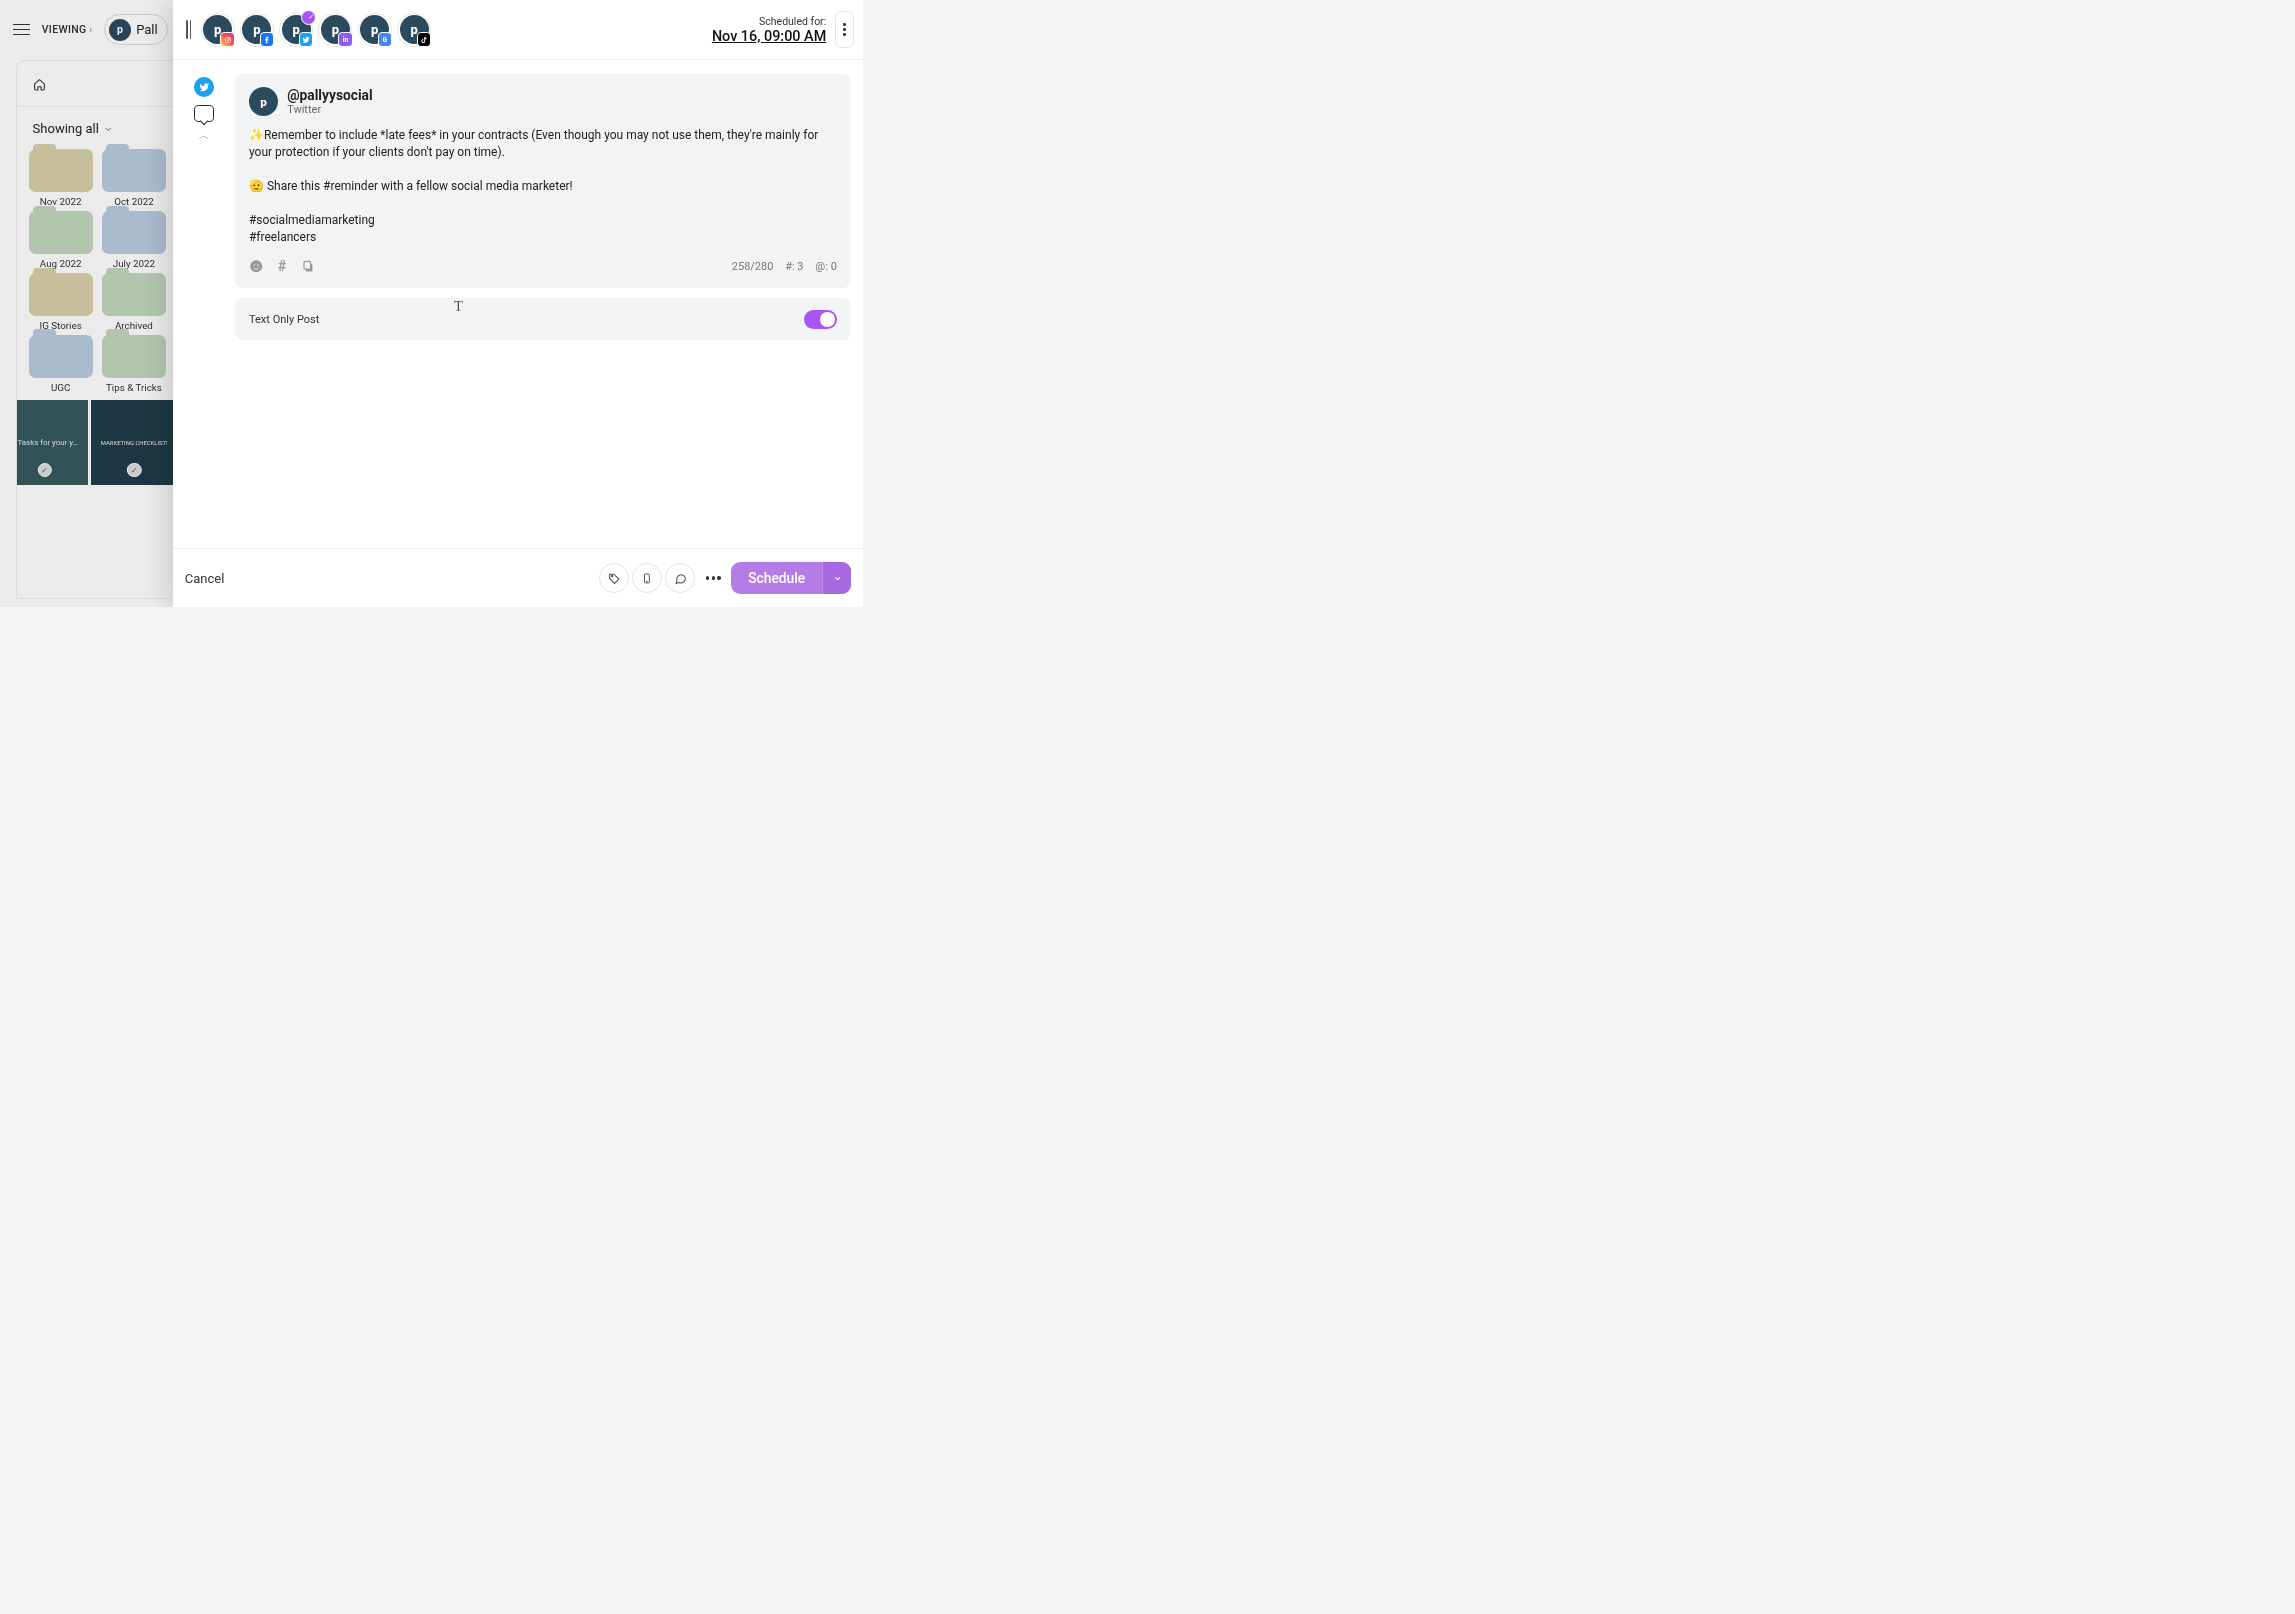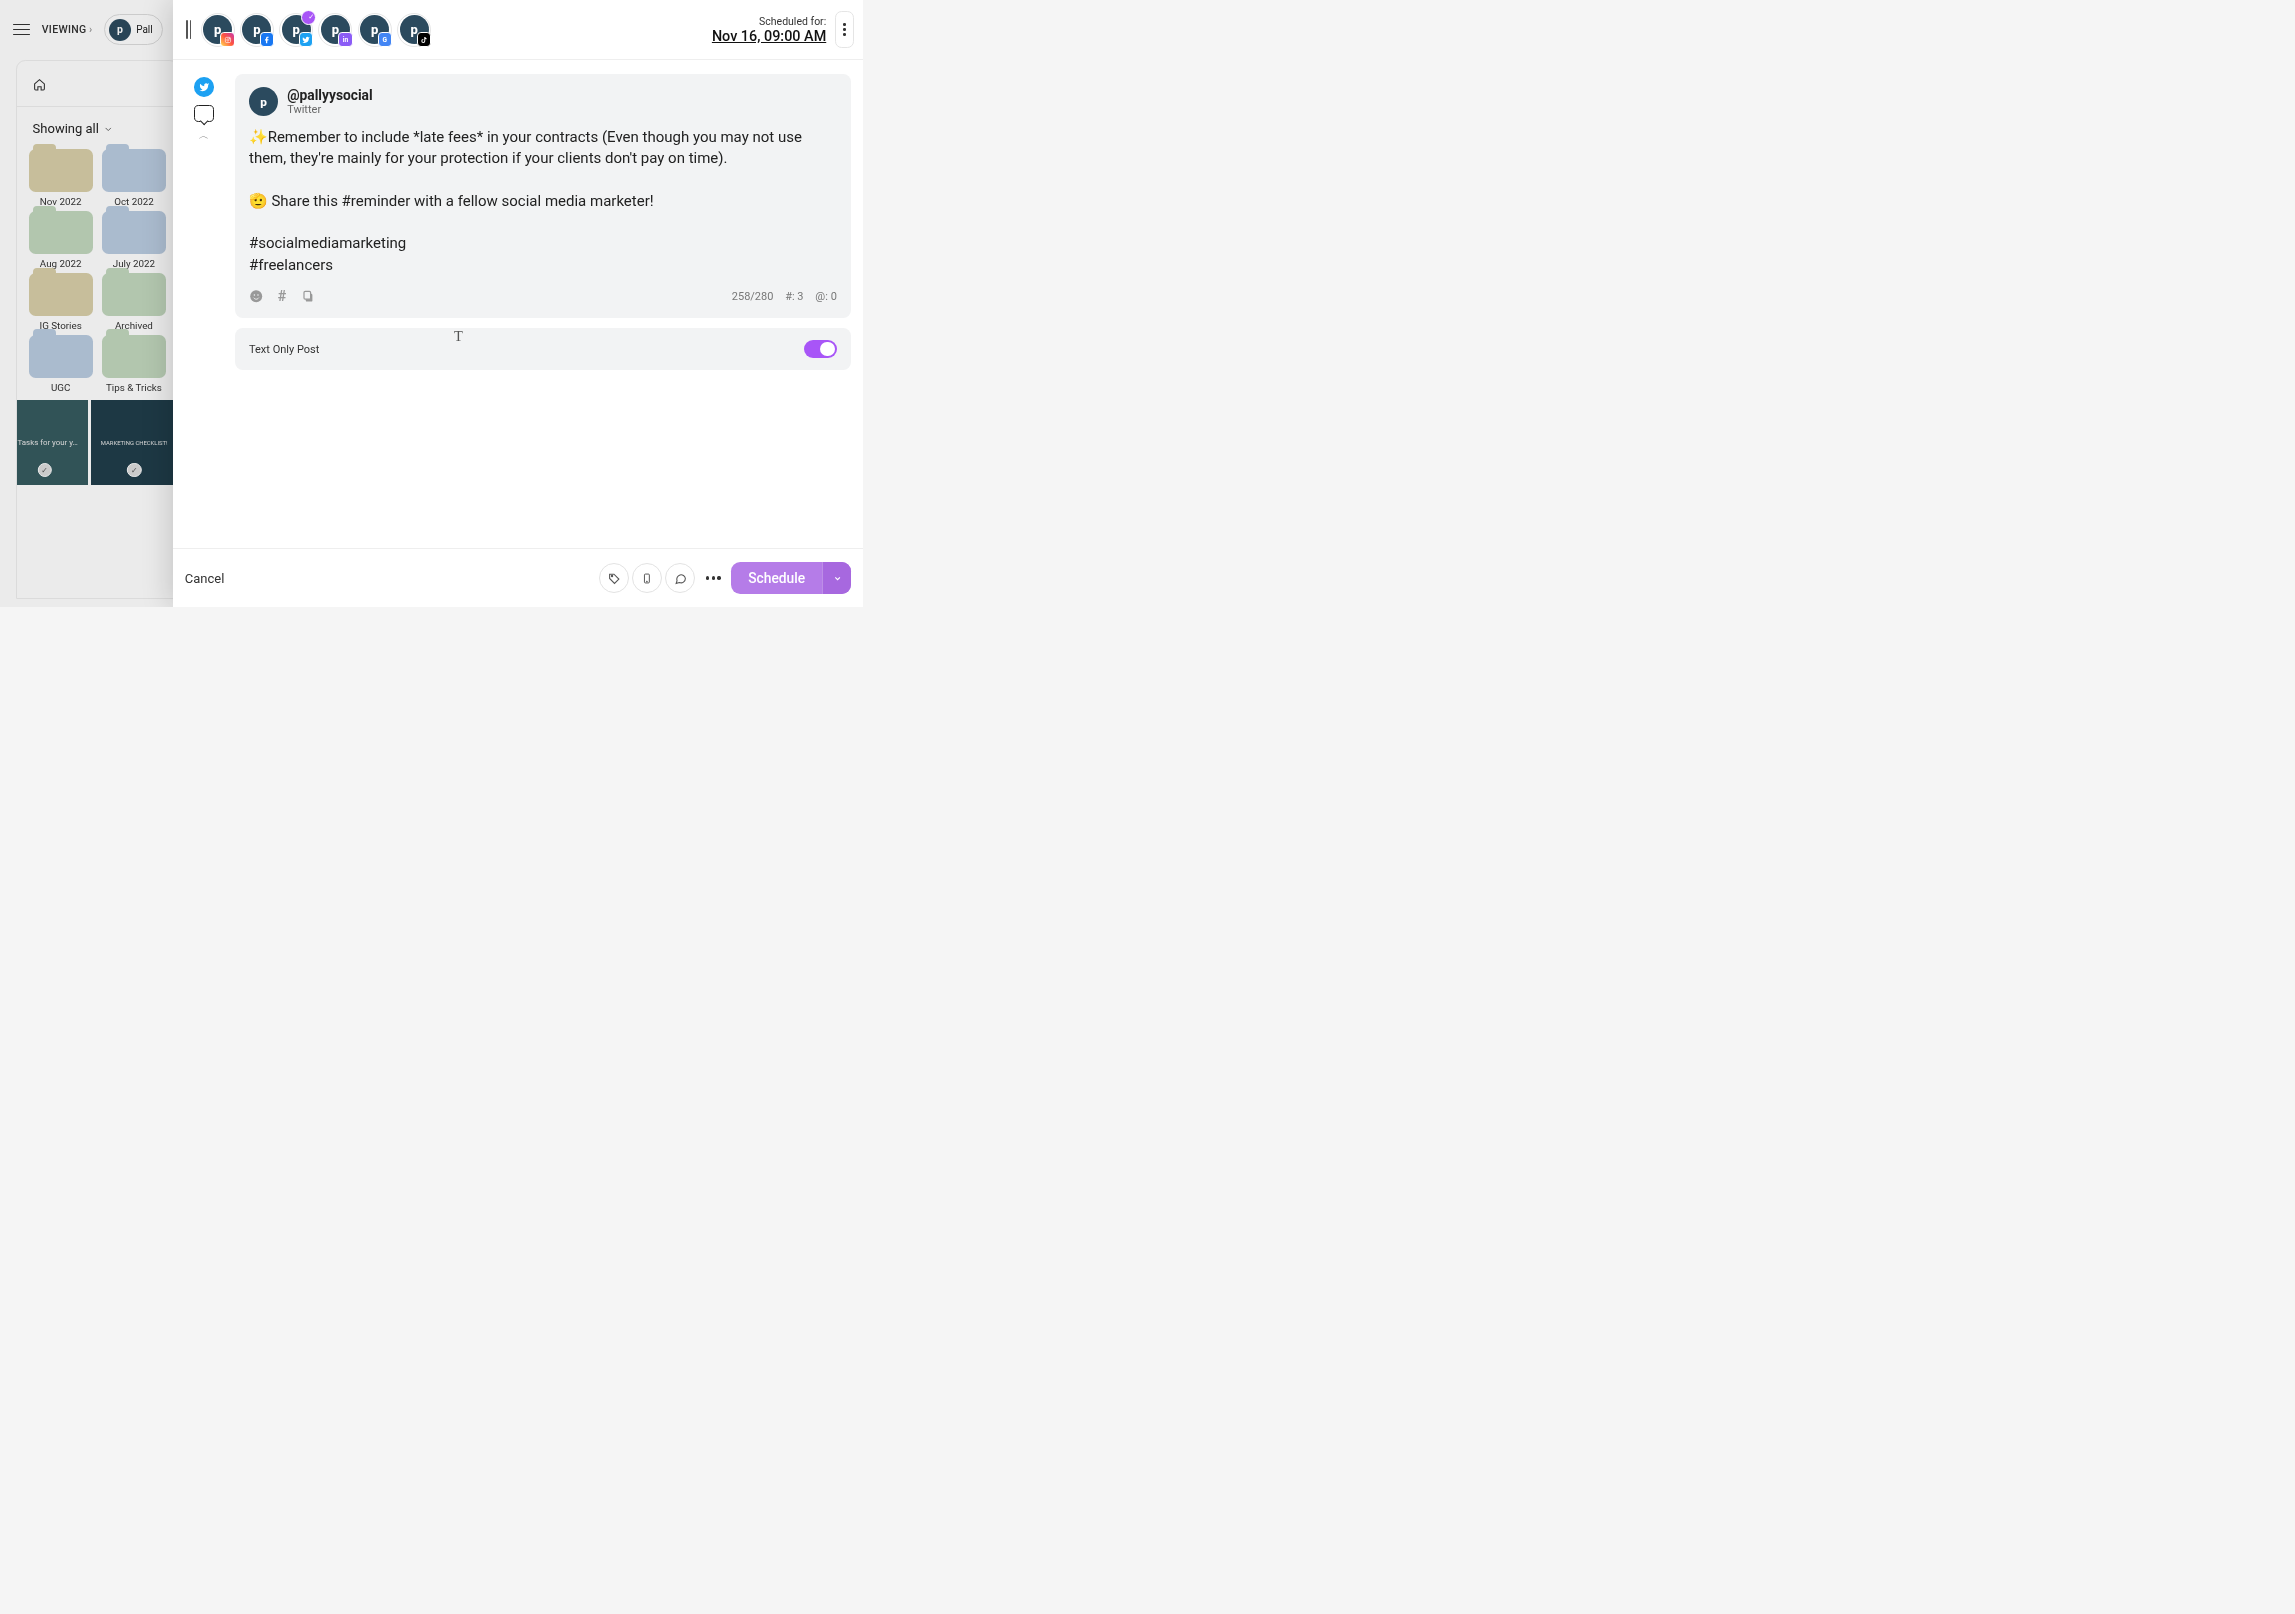--- a/index.html
+++ b/index.html
@@ -32,21 +32,21 @@
 .viewing { font-size: 10.5px; letter-spacing: 0.3px; color: #333; font-weight: 500; }
 .viewing-chev { color: #888; margin-left: 2.6px; }
 .brand-chip {
   display: flex; align-items: center; gap: 5.3px;
   border: 0.7px solid #ddd; border-radius: 15.8px; padding: 3.9px 9.2px 3.9px 3.9px;
 }
 .brand-avatar {
   width: 22px; height: 22px; border-radius: 50%; background: #2b4a5e;
   display: flex; align-items: center; justify-content: center; color: #fff; font-weight: 700;
 }
-.brand-name { font-size: 10px; color: #222; }
+.brand-name { font-size: 13px; color: #222; }
 
 .bg-sidebar {
   position: absolute; left: 15.8px; top: 60px; width: 163px; bottom: 8px;
   border: 0.7px solid #eee; border-radius: 9.2px 9.2px 0 0; background: #fff;
   padding: 11.8px 0;
   overflow: hidden;
 }
 .home-row { padding: 5.3px 15.8px 11.8px; border-bottom: 0.7px solid #eee; }
 .home-icon { width: 13px; height: 13px; display: inline-block; }
 .showing-row {
@@ -135,21 +135,21 @@
 .collapse-up { font-size: 10.5px; color: #888; }
 
 .content-col { flex: 1; display: flex; flex-direction: column; gap: 10.5px; }
 .post-card {
   background: #f2f3f4; border-radius: 7.9px; padding: 13px 14.4px;
 }
 .post-head { display: flex; align-items: center; gap: 9.2px; margin-bottom: 10.5px; }
 .post-avatar { width: 29px; height: 29px; border-radius: 50%; background: #2b4a5e; display: flex; align-items: center; justify-content: center; color: #fff; font-weight: 800; font-size: 11.8px; }
 .post-handle { font-size: 13.8px; font-weight: 700; color: #222; }
 .post-net { font-size: 11px; color: #666; }
-.post-text { font-size: 15px; line-height: 1.42; color: #222; white-space: pre-wrap; }
+.post-text { font-size: 12px; line-height: 1.42; color: #222; white-space: pre-wrap; }
 .post-foot { display: flex; align-items: center; gap: 14.4px; margin-top: 11.8px; color: #999; }
 .post-foot .spacer { flex: 1; }
 .post-counts { display: flex; gap: 11.8px; color: #777; font-size: 11px; }
 .icon-btn-sm { font-size: 14.4px; color: #999; cursor: pointer; }
 
 .text-only-card {
   background: #f2f3f4; border-radius: 7.9px; padding: 11.8px 14.4px;
   display: flex; align-items: center; gap: 10.5px;
 }
 .t-icon { width: 15.8px; font-size: 14.4px; color: #555; font-family: Georgia, serif; text-align: center; position: absolute; left: 216px; }

